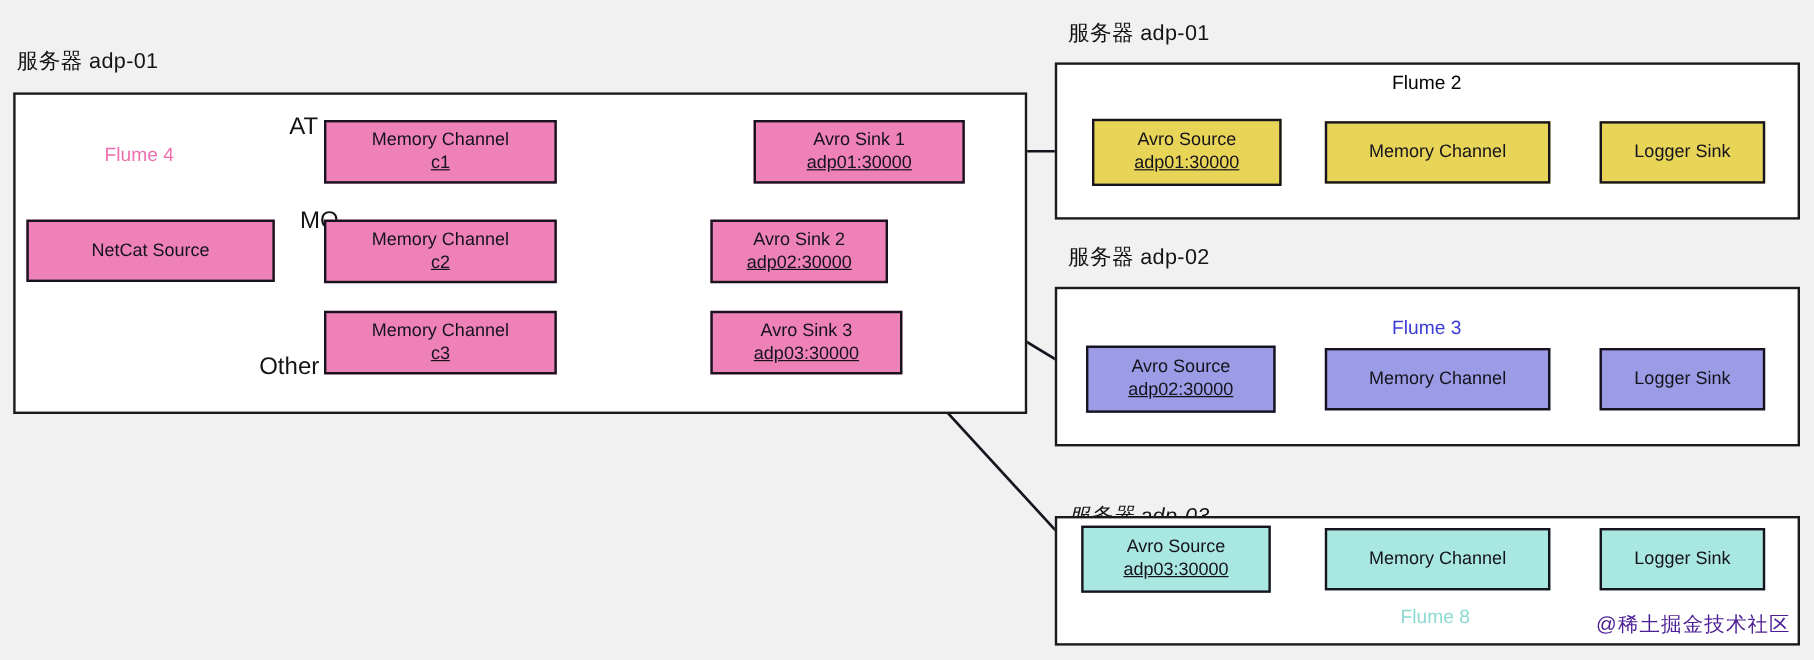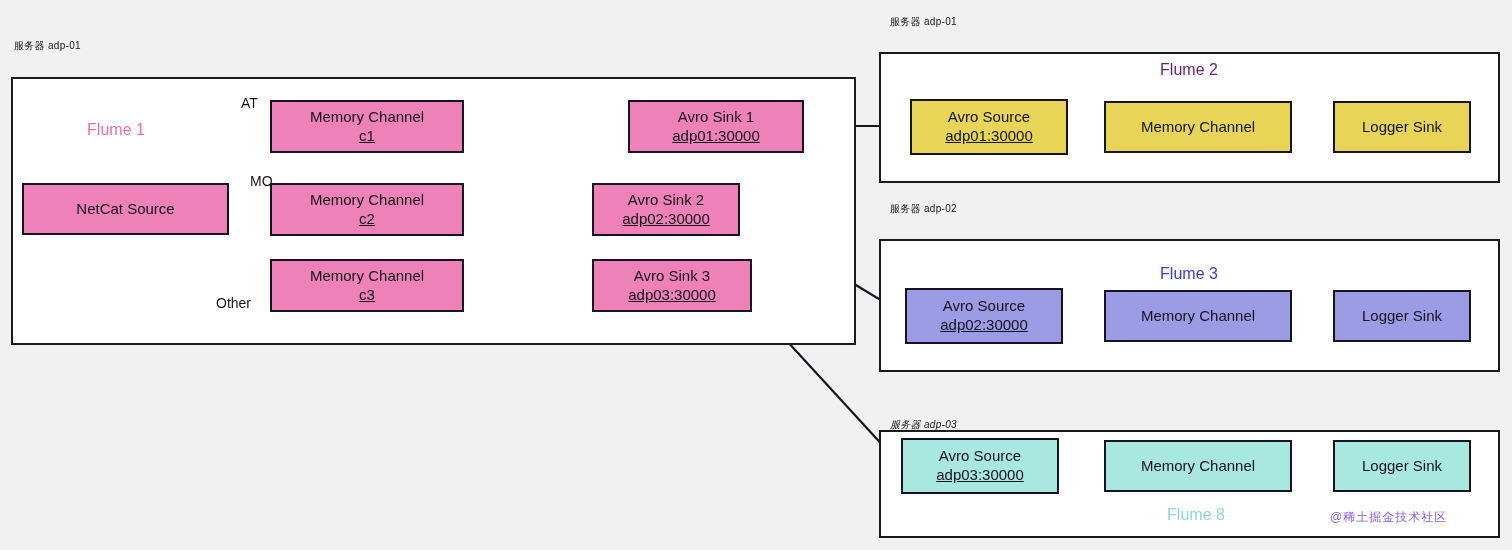--- a/index.html
+++ b/index.html
@@ -7,21 +7,21 @@
     width:1512px;height:550px;
     background:#f1f1f1;
     font-family:"Liberation Sans","DejaVu Sans",sans-serif;
     position:relative;overflow:hidden;
   }
   .canvas{position:absolute;left:0;top:0;width:1512px;height:550px;}
   svg.wires{position:absolute;left:0;top:0;width:1512px;height:550px;pointer-events:none;}
 
   
   .srv-label{
-    position:absolute;font-size:10px;color:#141414;white-space:nowrap;
+    position:absolute;font-size:18px;color:#141414;white-space:nowrap;
     letter-spacing:.3px;
   }
 
   
   .panel{
     position:absolute;background:#ffffff;border:2px solid #1a1a1a;box-sizing:border-box;
   }
 
   
   .flume-cap{
@@ -36,25 +36,25 @@
   }
   .node .l2{display:block;text-decoration:underline;}
 
   .pink{background:#ee81b8;}
   .yellow{background:#e8d558;}
   .purple{background:#9b9be6;}
   .teal{background:#a9e8e0;}
 
   
   .edge-label{
-    position:absolute;font-size:14px;color:#141414;white-space:nowrap;
+    position:absolute;font-size:20px;color:#141414;white-space:nowrap;
   }
 
   .watermark{
-    position:absolute;font-size:12px;color:#8b5cf6;white-space:nowrap;
+    position:absolute;font-size:17px;color:#4c1d95;white-space:nowrap;
     letter-spacing:1px;
   }
 </style>
 </head>
 <body>
 
 <div class="canvas">
 
   <svg class="wires" viewBox="0 0 1512 550" xmlns="http://www.w3.org/2000/svg">
     <defs>
@@ -89,21 +89,21 @@
 
       <path d="M1059,466 L1092,466" marker-end="url(#ah)"></path>
       <path d="M1292,466 L1330,466" marker-end="url(#ah)"></path>
     </g>
   </svg>
 
   <div class="srv-label" style="left:14px;top:39px;">服务器 adp-01</div>
 
   <div class="panel" style="left:11px;top:77px;width:845px;height:268px;"></div>
 
-  <div class="flume-cap" style="left:60px;top:121px;width:112px;color:#ef6fae;">Flume 1</div>
+  <div class="flume-cap" style="left:60px;top:121px;width:112px;color:#ef6fae;">Flume 4</div>
 
   <div class="node pink" style="left:22px;top:183px;width:207px;height:52px;">
     <span>NetCat Source</span>
   </div>
 
   <div class="edge-label" style="left:241px;top:95px;">AT</div>
   <div class="edge-label" style="left:250px;top:173px;">MO</div>
   <div class="edge-label" style="left:216px;top:295px;">Other</div>
 
   <div class="node pink" style="left:270px;top:100px;width:194px;height:53px;">
@@ -129,21 +129,21 @@
   </div>
   <div class="node pink" style="left:592px;top:259px;width:160px;height:53px;">
     <span>Avro Sink 3</span>
     <span class="l2">adp03:30000</span>
   </div>
 
   <div class="srv-label" style="left:890px;top:15px;">服务器 adp-01</div>
 
   <div class="panel" style="left:879px;top:52px;width:621px;height:131px;"></div>
 
-  <div class="flume-cap" style="left:1133px;top:61px;width:112px;color:#701a75;">Flume 2</div>
+  <div class="flume-cap" style="left:1133px;top:61px;width:112px;color:#000000;">Flume 2</div>
 
   <div class="node yellow" style="left:910px;top:99px;width:158px;height:56px;">
     <span>Avro Source</span>
     <span class="l2">adp01:30000</span>
   </div>
   <div class="node yellow" style="left:1104px;top:101px;width:188px;height:52px;">
     <span>Memory Channel</span>
   </div>
   <div class="node yellow" style="left:1333px;top:101px;width:138px;height:52px;">
     <span>Logger Sink</span>

